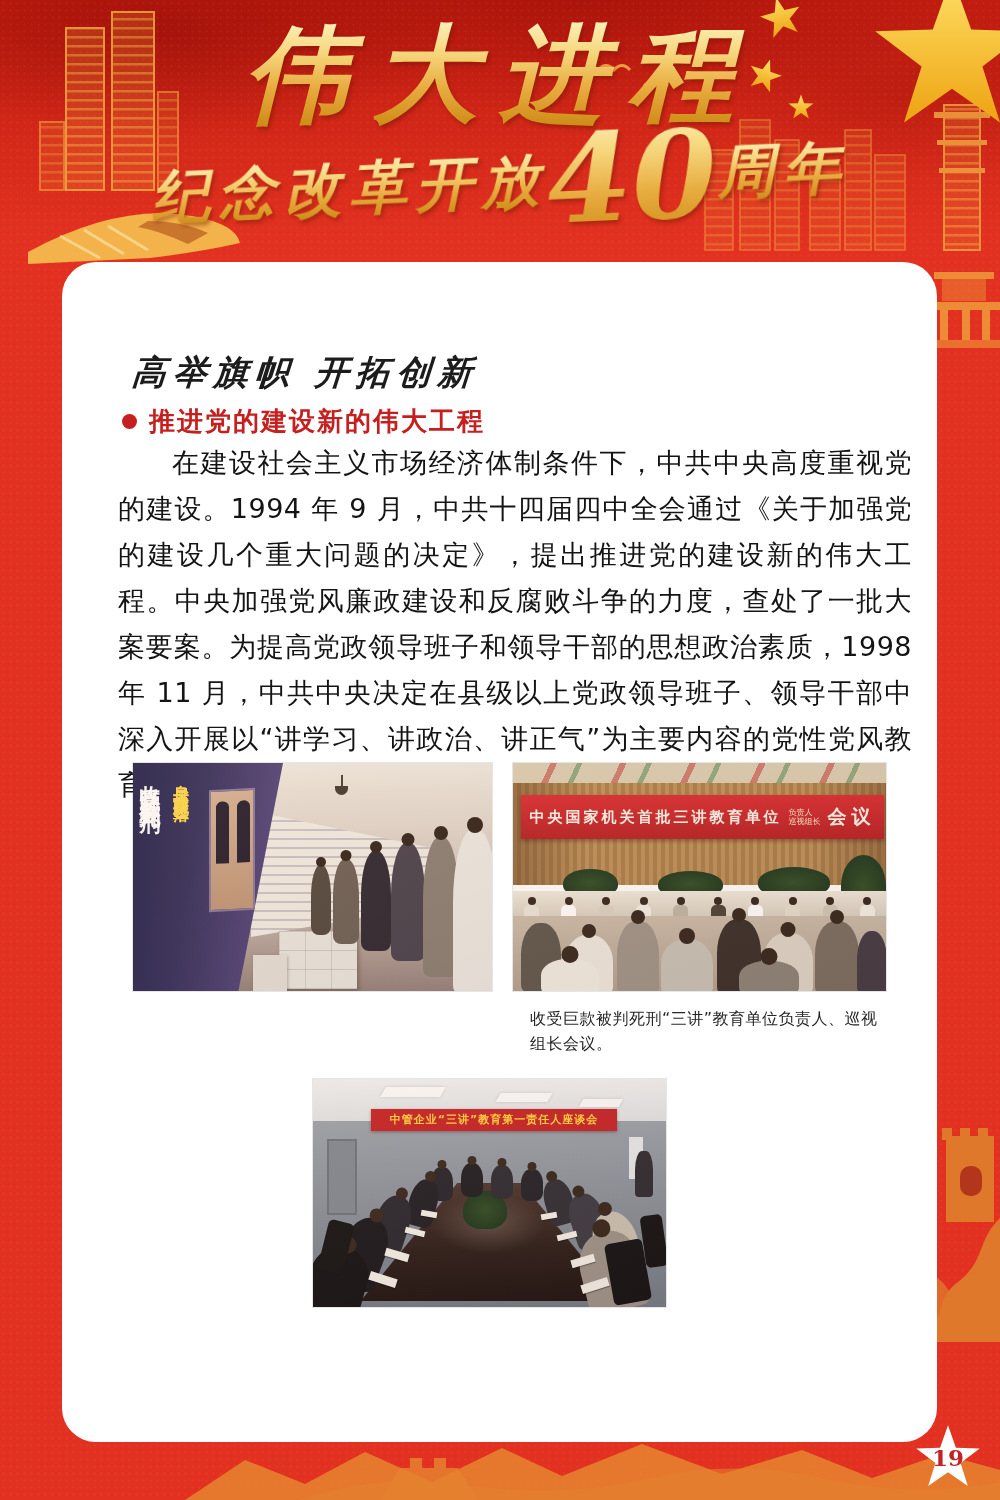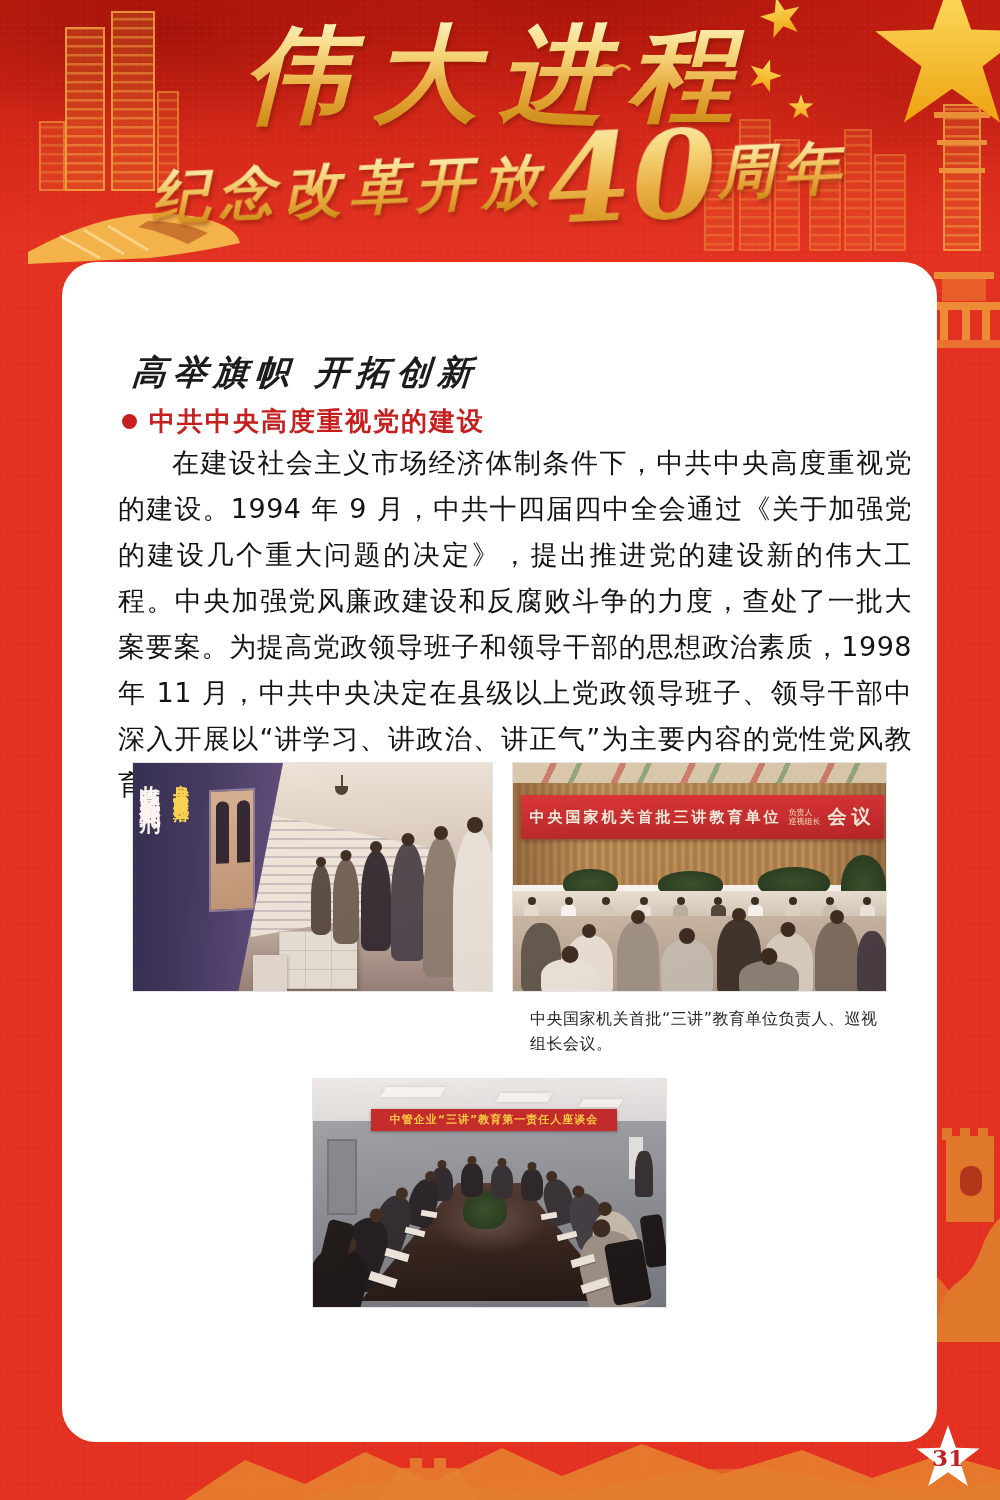--- a/index.html
+++ b/index.html
@@ -230,21 +230,21 @@
       <path opacity=".85" d="M380 68 L400 36 L410 36 L410 26 L422 26 L422 36 L434 36 L434 26 L446 26 L446 36 L458 36 L478 68 Z"></path>
       <path opacity=".6" d="M300 68 Q380 40 470 54 Q570 66 650 46 Q740 26 830 48 Q920 66 1000 50 L1000 68 Z"></path>
     </g>
   </svg>
 
   <div class="card">
     <div class="section-title">高举旗帜 开拓创新</div>
 
     <div class="sub-red">
       <span class="dot"></span>
-      <span class="txt">中共中央高度重视党的建设</span>
+      <span class="txt">推进党的建设新的伟大工程</span>
     </div>
 
     <div class="para">在建设社会主义市场经济体制条件下，中共中央高度重视党的建设。1994 年 9 月，中共十四届四中全会通过《关于加强党的建设几个重大问题的决定》，提出推进党的建设新的伟大工程。中央加强党风廉政建设和反腐败斗争的力度，查处了一批大案要案。为提高党政领导班子和领导干部的思想政治素质，1998 年 11 月，中共中央决定在县级以上党政领导班子、领导干部中深入开展以“讲学习、讲政治、讲正气”为主要内容的党性党风教育。</div>
 
     <div class="photo" style="left:70px; top:500px; width:361px; height:230px;">
       <div class="abs p1-bg"></div>
       <div class="abs p1-wall"></div>
       <div class="abs p1-lampstem"></div>
       <div class="abs p1-lamp"></div>
       <div class="abs p1-panel"></div>
@@ -355,21 +355,21 @@
       <div class="person" style="left:344px; top:168px; width:30px; height:64px; background:#423a44;"></div>
       <div class="person" style="left:28px; top:196px; width:58px; height:36px; background:#efece4;">
           <span class="head" style="width:17px;height:17px;top:-13px;"></span>
         </div>
       <div class="person" style="left:226px; top:198px; width:60px; height:34px; background:#8a8378;">
           <span class="head" style="width:17px;height:17px;top:-13px;"></span>
         </div>
       <div class="tint"></div>
     </div>
 
-    <div class="caption" style="left:468px; top:744px; width:350px;">中央国家机关首批“三讲”教育单位负责人、巡视组长会议。</div>
+    <div class="caption" style="left:468px; top:744px; width:350px;">收受巨款被判死刑“三讲”教育单位负责人、巡视组长会议。</div>
 
     <div class="photo" style="left:250px; top:816px; width:355px; height:230px;">
       <div class="abs p3-wall"></div>
       <div class="abs p3-ceiling"></div>
       <div class="p3-lt" style="left:70px; top:8px; width:60px; height:10px;"></div>
       <div class="p3-lt" style="left:185px; top:14px; width:52px; height:9px;"></div>
       <div class="p3-lt" style="left:268px; top:20px; width:40px; height:8px;"></div>
       <div class="abs p3-banner">中管企业“三讲”教育第一责任人座谈会</div>
       <div class="abs p3-door"></div>
       <div class="abs p3-disp"></div>
@@ -424,15 +424,15 @@
       <div class="chair" style="left:10px; top:142px; width:26px; height:52px; transform:rotate(14deg);"></div>
       <div class="chair" style="left:296px; top:162px; width:38px; height:62px; transform:rotate(-10deg);"></div>
       <div class="chair" style="left:330px; top:136px; width:22px; height:52px; transform:rotate(-8deg);"></div>
       <div class="tint"></div>
     </div>
 
   </div>
 
   <div class="page-star">
     <div class="star-shape"></div>
-    <div class="num">31</div>
+    <div class="num">19</div>
   </div>
 </div>
 
 </body></html>

